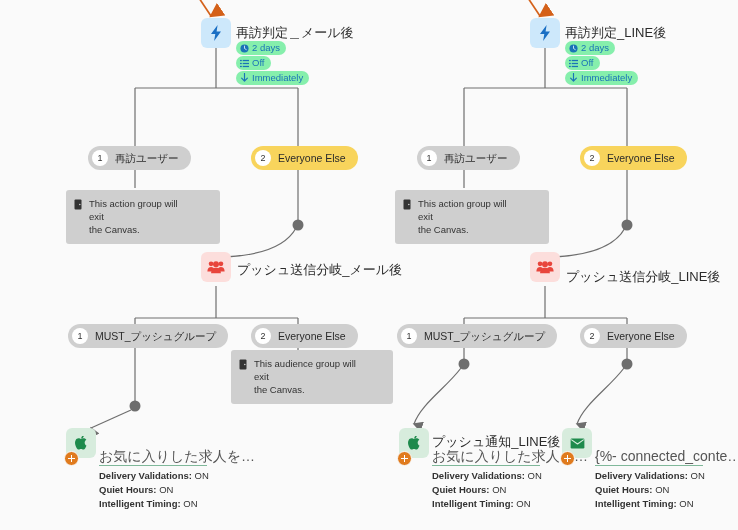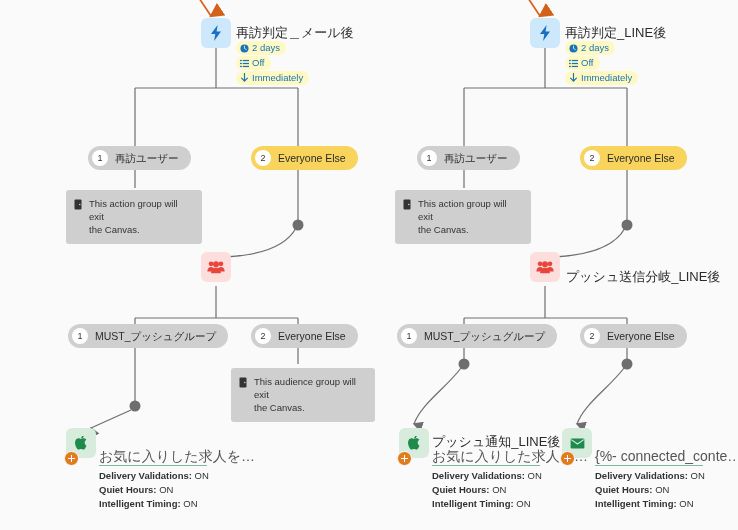--- a/index.html
+++ b/index.html
@@ -33,21 +33,21 @@
   .node-sub{
     position:absolute;
     font-size:14px;
     color:#555;
     white-space:nowrap;
   }
 
   
   .pill{
     position:absolute;
-    background:#fef9c3;
+    background:#86efac;
     color:#1a73b7;
     border-radius:9px;
     font-size:9.5px;
     height:14px;
     line-height:14px;
     padding:0 6px 0 4px;
     white-space:nowrap;
     display:flex;align-items:center;gap:3px;
   }
   .pill svg{display:block;}
@@ -72,21 +72,21 @@
     font-size:9px;color:#333;margin-right:7px;
     flex:0 0 auto;
   }
   .chip .chip-label{line-height:1;}
 
   
   .exit-note{
     position:absolute;
     background:#cfcfcf;
     border-radius:3px;
-    padding:8px 8px 8px 8px;
+    padding:8px 26px 8px 8px;
     display:flex;gap:7px;align-items:flex-start;
     font-size:9.5px;
     color:#333;
     line-height:1.35;
   }
   .exit-note .exit-ico{flex:0 0 auto;margin-top:1px;}
   .exit-note .exit-txt{white-space:pre-line;}
 
   
   .msg-meta{
@@ -235,31 +235,32 @@
   <div class="icon-box audience" style="left:201px;top:252px;">
     <svg width="18" height="14" viewBox="0 0 20 15">
       <circle cx="4.5" cy="4" r="2.6" fill="#e8453c"></circle>
       <circle cx="15.5" cy="4" r="2.6" fill="#e8453c"></circle>
       <path d="M0.4,12.6 C0.4,9 2.3,7.6 4.5,7.6 C6.7,7.6 8.6,9 8.6,12.6 Z" fill="#e8453c"></path>
       <path d="M11.4,12.6 C11.4,9 13.3,7.6 15.5,7.6 C17.7,7.6 19.6,9 19.6,12.6 Z" fill="#e8453c"></path>
       <circle cx="10" cy="4.4" r="3.3" fill="#e8453c"></circle>
       <path d="M4.6,14.4 C4.6,10 6.9,8.4 10,8.4 C13.1,8.4 15.4,10 15.4,14.4 Z" fill="#e8453c"></path>
     </svg>
   </div>
+  <div class="node-title" style="left:237px;top:261px;">プッシュ送信分岐_メール後</div>
 
   <div class="chip grey" style="left:68px;top:324px;">
     <span class="num">1</span>
     <span class="chip-label">MUST_プッシュグループ</span>
   </div>
   <div class="chip grey" style="left:251px;top:324px;">
     <span class="num">2</span>
     <span class="chip-label">Everyone Else</span>
   </div>
 
-  <div class="exit-note" style="left:231px;top:368px;width:128px;">
+  <div class="exit-note" style="left:231px;top:350px;width:128px;">
     <svg class="exit-ico" width="8" height="11" viewBox="0 0 8 11">
       <rect x="0.5" y="0.5" width="7" height="10" rx="1" fill="#333"></rect>
       <circle cx="5.8" cy="5.5" r="0.8" fill="#cfcfcf"></circle>
     </svg>
     <span class="exit-txt">This audience group will exit
 the Canvas.</span>
   </div>
 
   <div class="icon-box message" style="left:66px;top:428px;">
     <svg width="13" height="15" viewBox="0 0 13 15">

